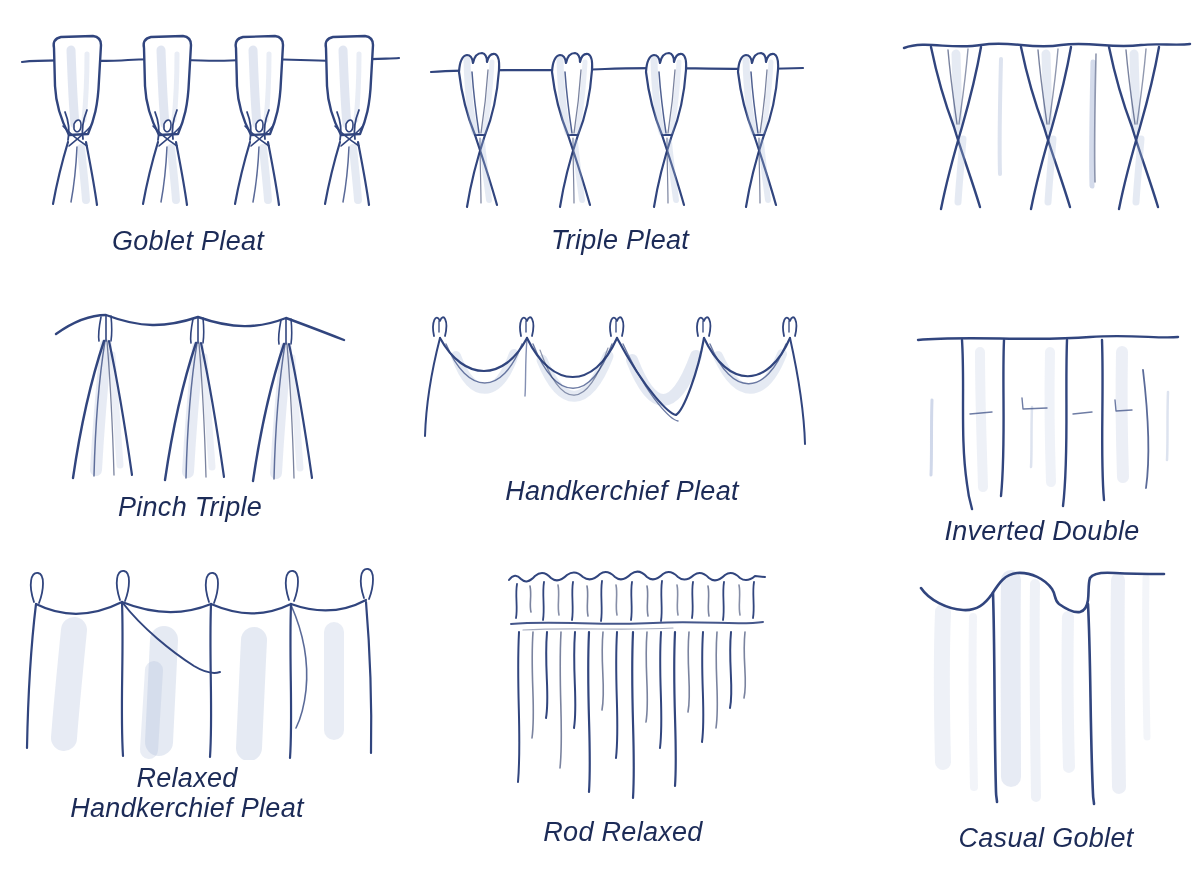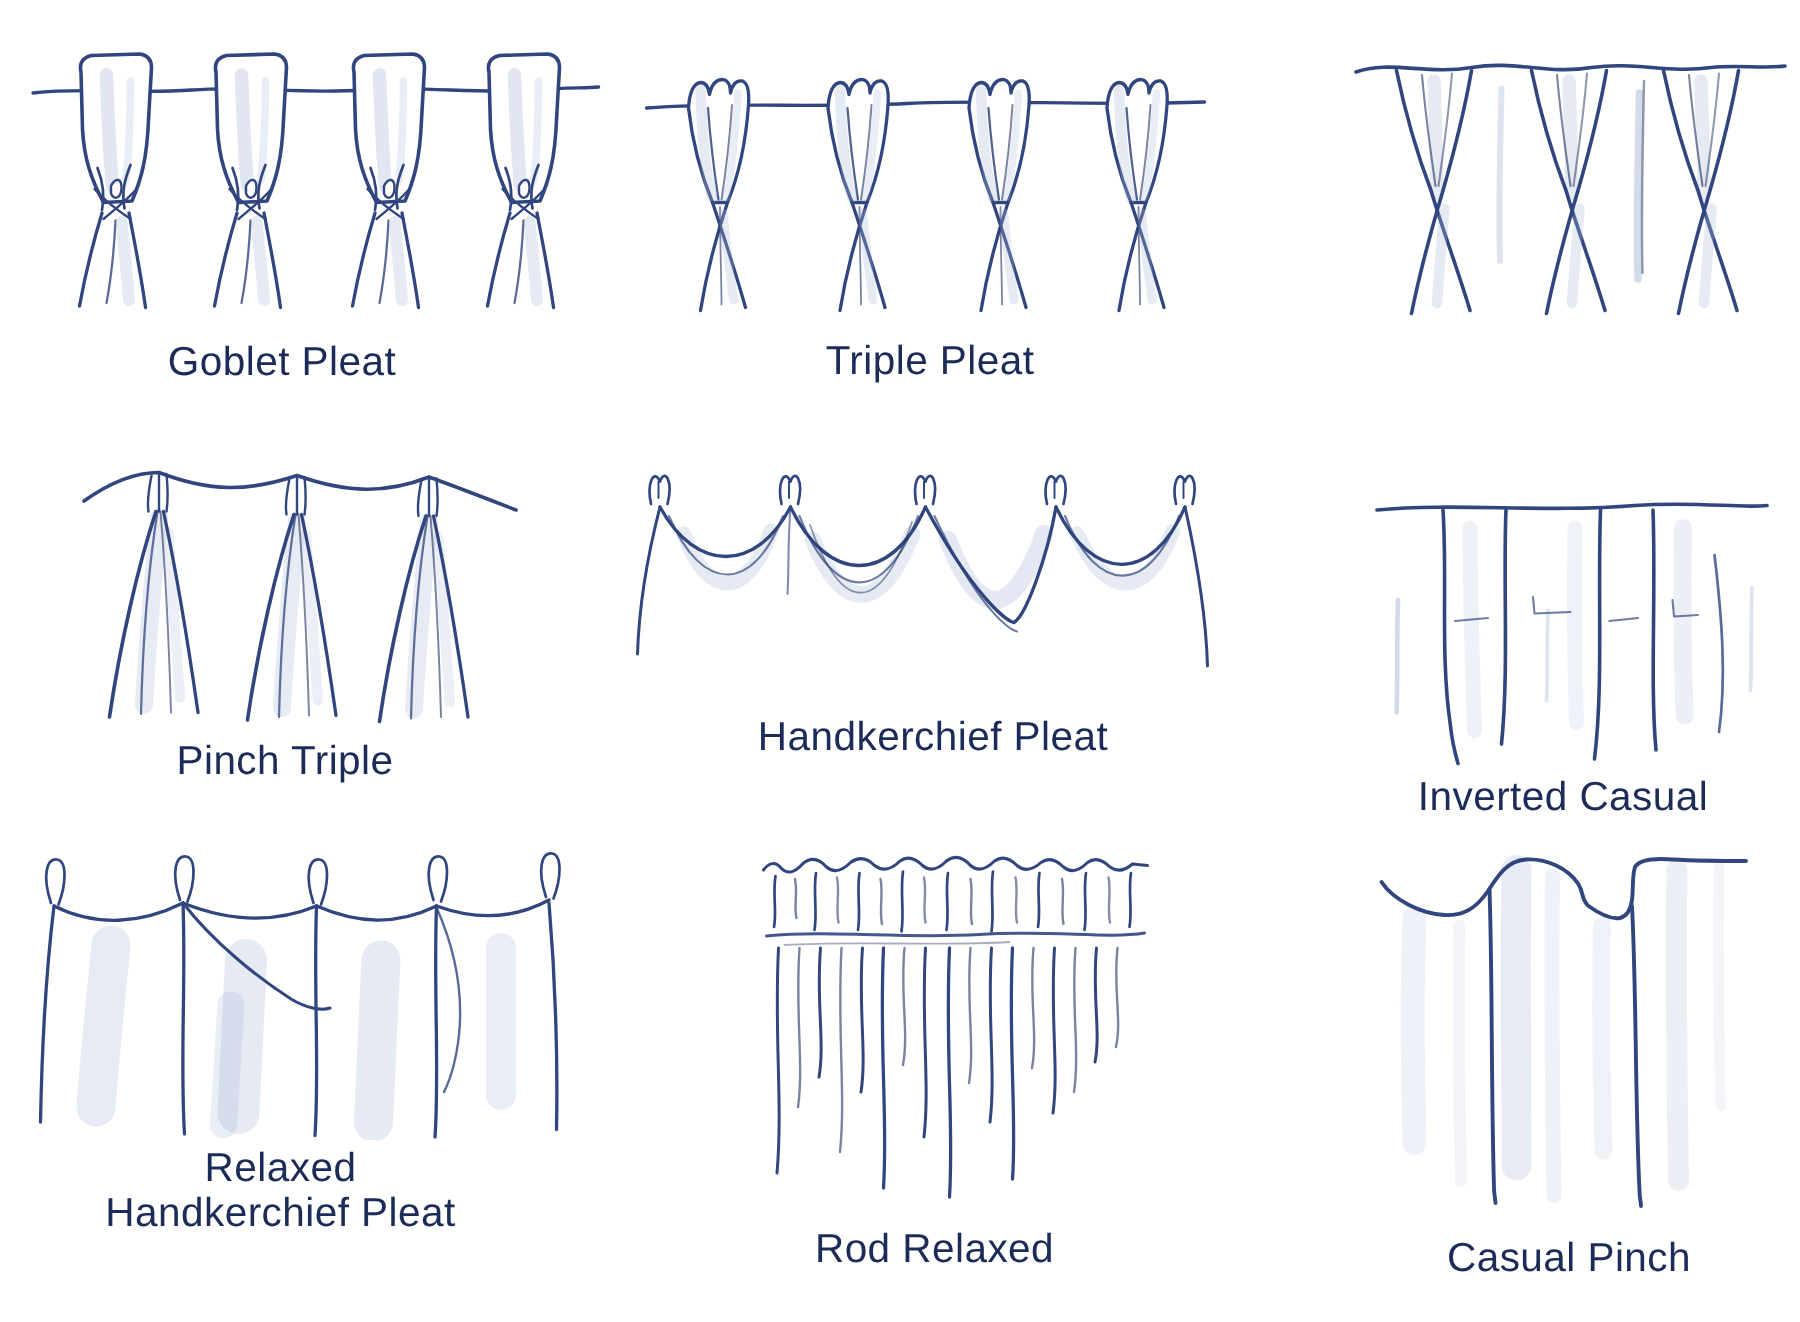--- a/index.html
+++ b/index.html
@@ -1,20 +1,20 @@
 <!DOCTYPE html>
 <html style="--bg: #ffffff; --ink: #31457e; --inkdark: #22315f; --pencil: #a9b8d8; --label: #1c2b57;"><head>
 <meta charset="utf-8">
 <style>
   html,body{margin:0;padding:0;background:#fff;}
   #canvas{position:relative;width:1200px;height:881px;background:var(--bg,#fff);overflow:hidden;
           font-family:"Liberation Sans", sans-serif;}
   .cell-svg{position:absolute;}
   .lbl{position:absolute;font-size:27px;color:var(--label,#1c2b57);text-align:center;
-       letter-spacing:.3px;line-height:30px;white-space:nowrap;}
+       letter-spacing:.3px;line-height:30px;white-space:nowrap;font-style:italic;}
   .lbl span{display:block;}
   
   .ink{stroke:var(--ink,#31457e);fill:none;stroke-linecap:round;stroke-linejoin:round;}
   .inkf{stroke:var(--ink,#31457e);fill:#fff;stroke-linecap:round;stroke-linejoin:round;}
   .pc{stroke:var(--pencil,#a9b8d8);fill:none;stroke-linecap:round;}
   .pcd{stroke:var(--inkdark,#22315f);fill:none;stroke-linecap:round;}
 </style>
 </head>
 <body>
 
@@ -150,21 +150,21 @@
     <path class="ink" stroke-width="2.4" d="M192,28 C194,85 190,145 194,188"></path>
     <path class="pc" stroke-width="3" opacity=".55" d="M22,88 C21,115 22,142 21,163"></path>
     <path class="pc" stroke-width="2.5" opacity=".4" d="M122,95 C121,120 122,142 121,155"></path>
     <path class="ink" stroke-width="1.8" opacity=".8" d="M233,58 C238,100 241,140 236,176"></path>
     <path class="pc" stroke-width="2.5" opacity=".4" d="M258,80 C257,105 258,130 257,148"></path>
     <path class="ink" stroke-width="1.4" opacity=".7" d="M60,102 L82,100"></path>
     <path class="ink" stroke-width="1.4" opacity=".7" d="M112,86 L113,97 L137,96"></path>
     <path class="ink" stroke-width="1.4" opacity=".7" d="M163,102 L182,100"></path>
     <path class="ink" stroke-width="1.4" opacity=".7" d="M205,88 L206,99 L222,98"></path>
   </svg>
-  <div class="lbl" style="left:892px;top:516px;width:300px">Inverted Casual</div>
+  <div class="lbl" style="left:892px;top:516px;width:300px">Inverted Double</div>
 
   <svg class="cell-svg" style="left:14px;top:560px" width="380" height="200" viewBox="0 0 380 200">
     <defs>
       <g id="ru">
         <path class="ink" stroke-width="1.8" d="M-2,32 C-8,14 -5,2 2,3 C9,4 8,20 3,33"></path>
       </g>
     </defs>
     <path class="pc" stroke-width="26" opacity=".28" d="M60,70 C56,110 52,150 50,178"></path>
     <path class="pc" stroke-width="28" opacity=".3" d="M150,80 C148,120 146,160 145,182"></path>
     <path class="pc" stroke-width="18" opacity=".25" d="M140,110 C138,140 136,170 135,190"></path>
@@ -238,15 +238,15 @@
     <path class="pc" stroke-width="8" opacity=".15" d="M70,55 C69,110 70,180 71,225"></path>
     <path class="pc" stroke-width="20" opacity=".28" d="M108,18 C107,80 108,160 108,215"></path>
     <path class="pc" stroke-width="10" opacity=".2" d="M132,22 C131,90 132,170 133,235"></path>
     <path class="pc" stroke-width="12" opacity=".18" d="M165,55 C164,110 165,170 166,205"></path>
     <path class="pc" stroke-width="14" opacity=".22" d="M215,18 C214,80 215,160 216,225"></path>
     <path class="pc" stroke-width="7" opacity=".14" d="M243,16 C242,70 243,130 244,175"></path>
     <path class="ink" stroke-width="2.6" d="M18,26 C26,38 44,47 60,48 C74,49 82,42 89,32 C96,21 102,12 114,11 C128,10 142,17 149,27 C153,33 151,38 156,42 C163,47 171,51 177,50 C181,49 184,45 185,38 C186,30 185,22 187,16 C190,11 199,10 212,11 C230,12 248,12 261,12"></path>
     <path class="ink" stroke-width="2.6" d="M90,31 C92,90 91,160 93,230 C93,234 94,238 94,240"></path>
     <path class="ink" stroke-width="2.6" d="M185,42 C188,100 187,170 190,232 C190,236 191,240 191,242"></path>
   </svg>
-  <div class="lbl" style="left:896px;top:823px;width:300px">Casual Pinch</div>
+  <div class="lbl" style="left:896px;top:823px;width:300px">Casual Goblet</div>
 
 </div>
 
 </body></html>

